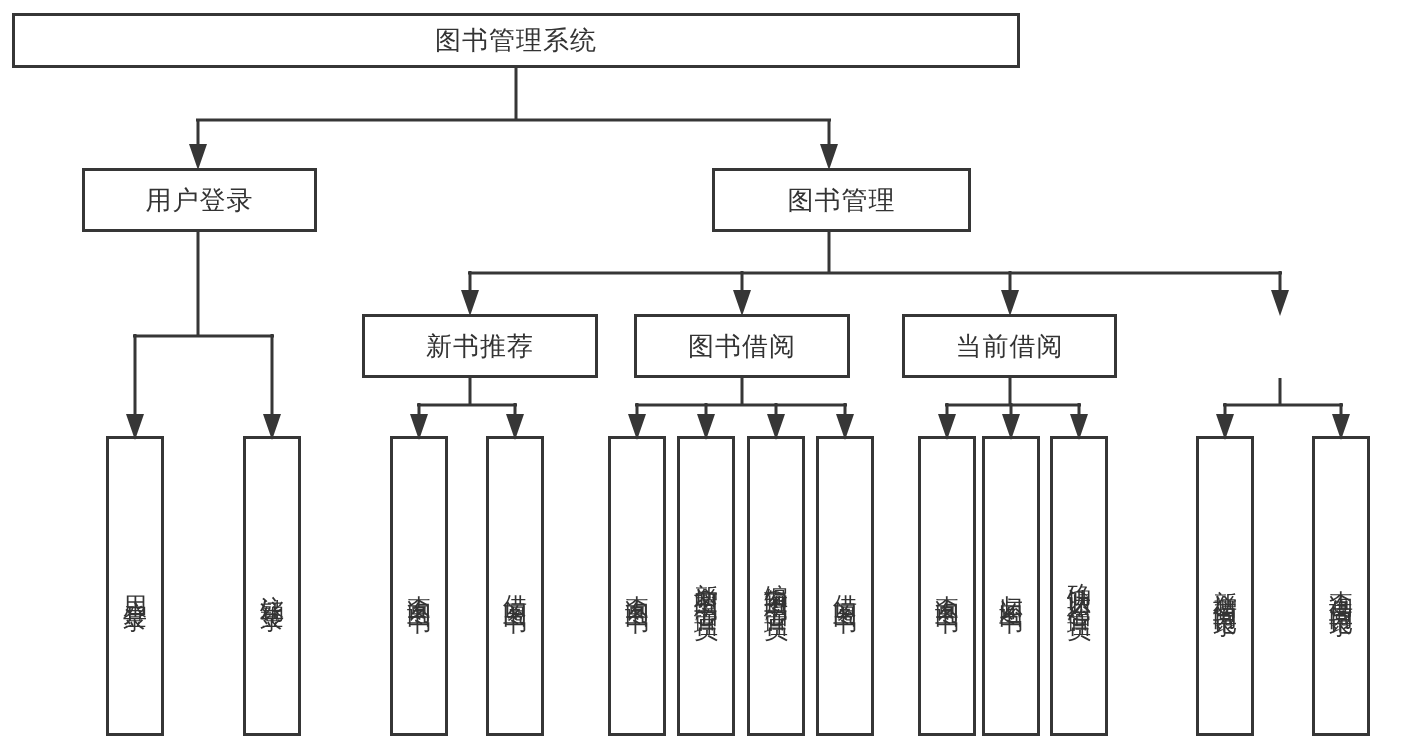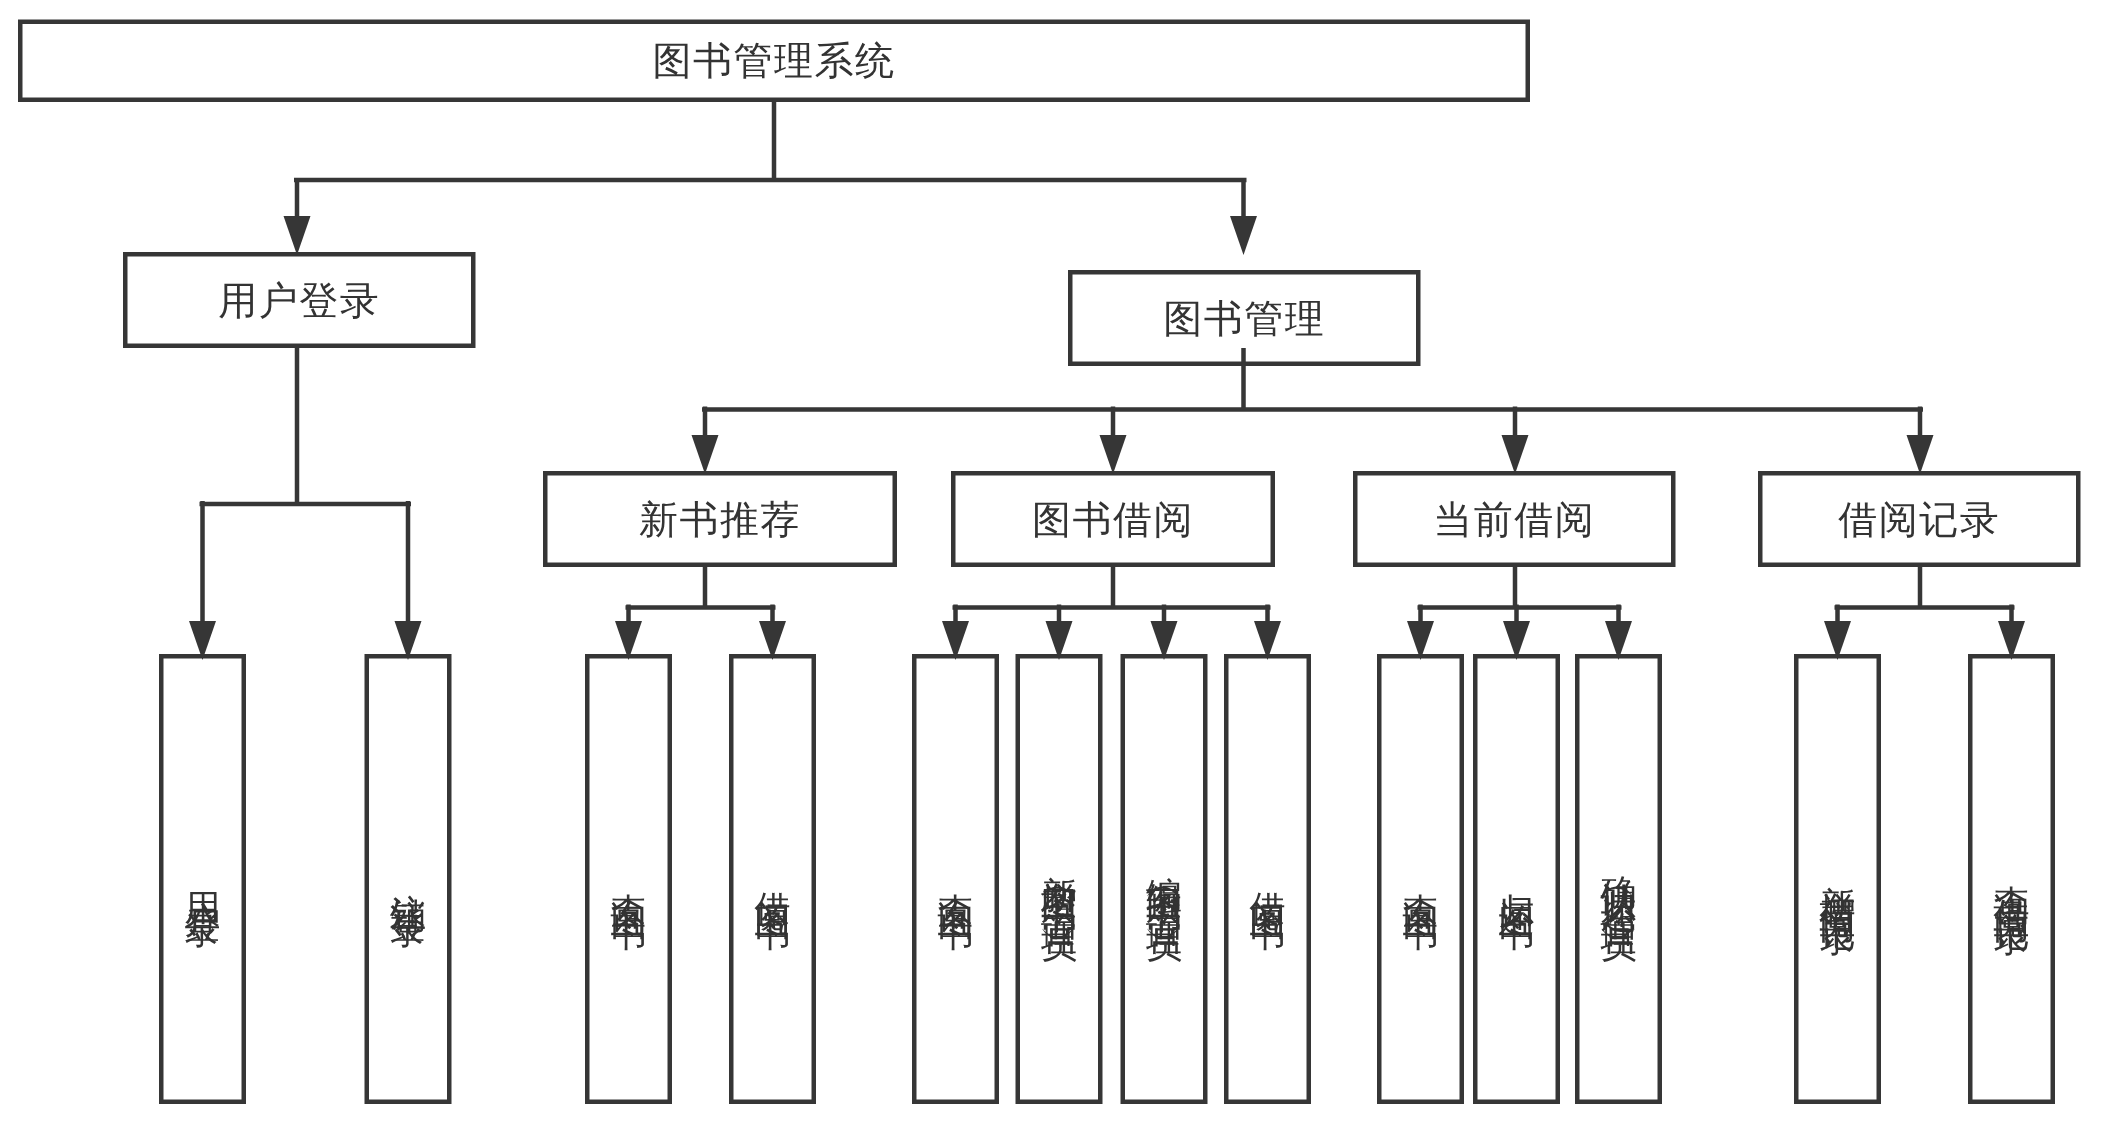--- a/index.html
+++ b/index.html
@@ -32,35 +32,32 @@
 
 <div class="canvas">
 
   <div class="node" style="left:12px;top:13px;width:1008px;height:55px">
     <span>图书管理系统</span>
   </div>
 
   <div class="node" style="left:82px;top:168px;width:235px;height:64px">
     <span>用户登录</span>
   </div>
-  <div class="node" style="left:712px;top:180px;width:235px;height:64px">
+  <div class="node" style="left:712px;top:168px;width:259px;height:64px">
     <span>图书管理</span>
   </div>
 
   <div class="node" style="left:362px;top:314px;width:236px;height:64px">
     <span>新书推荐</span>
   </div>
   <div class="node" style="left:634px;top:314px;width:216px;height:64px">
     <span>图书借阅</span>
   </div>
   <div class="node" style="left:902px;top:314px;width:215px;height:64px">
     <span>当前借阅</span>
-  </div>
-  <div class="node" style="left:1172px;top:314px;width:215px;height:64px">
-    <span>借阅记录</span>
   </div>
 
   <div class="leaf" style="left:106px">
     <span>用户登录</span>
   </div>
   <div class="leaf" style="left:243px">
     <span>注销登录</span>
   </div>
 
   <div class="leaf" style="left:390px">

